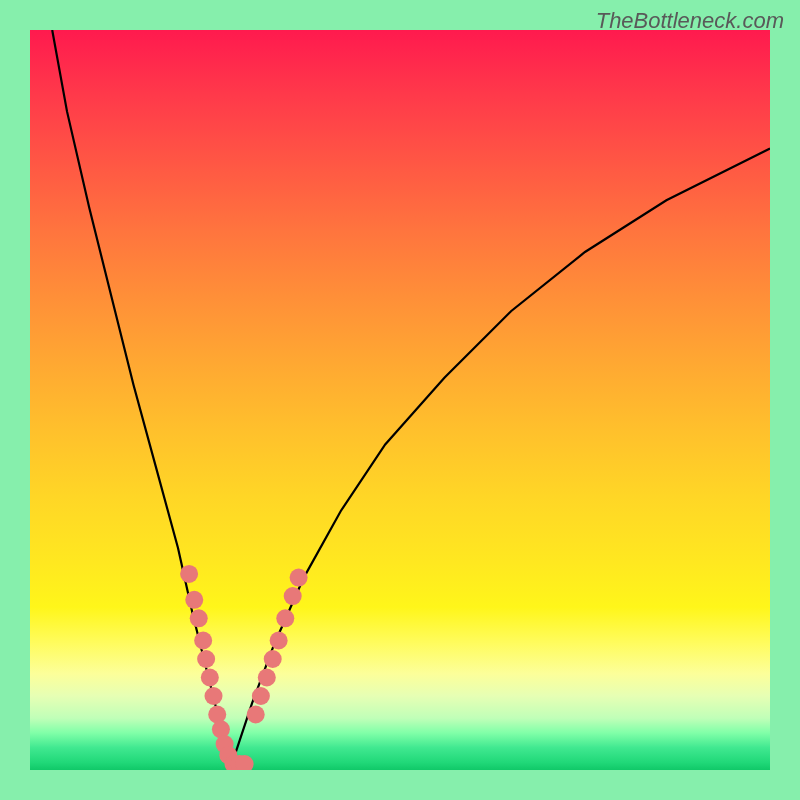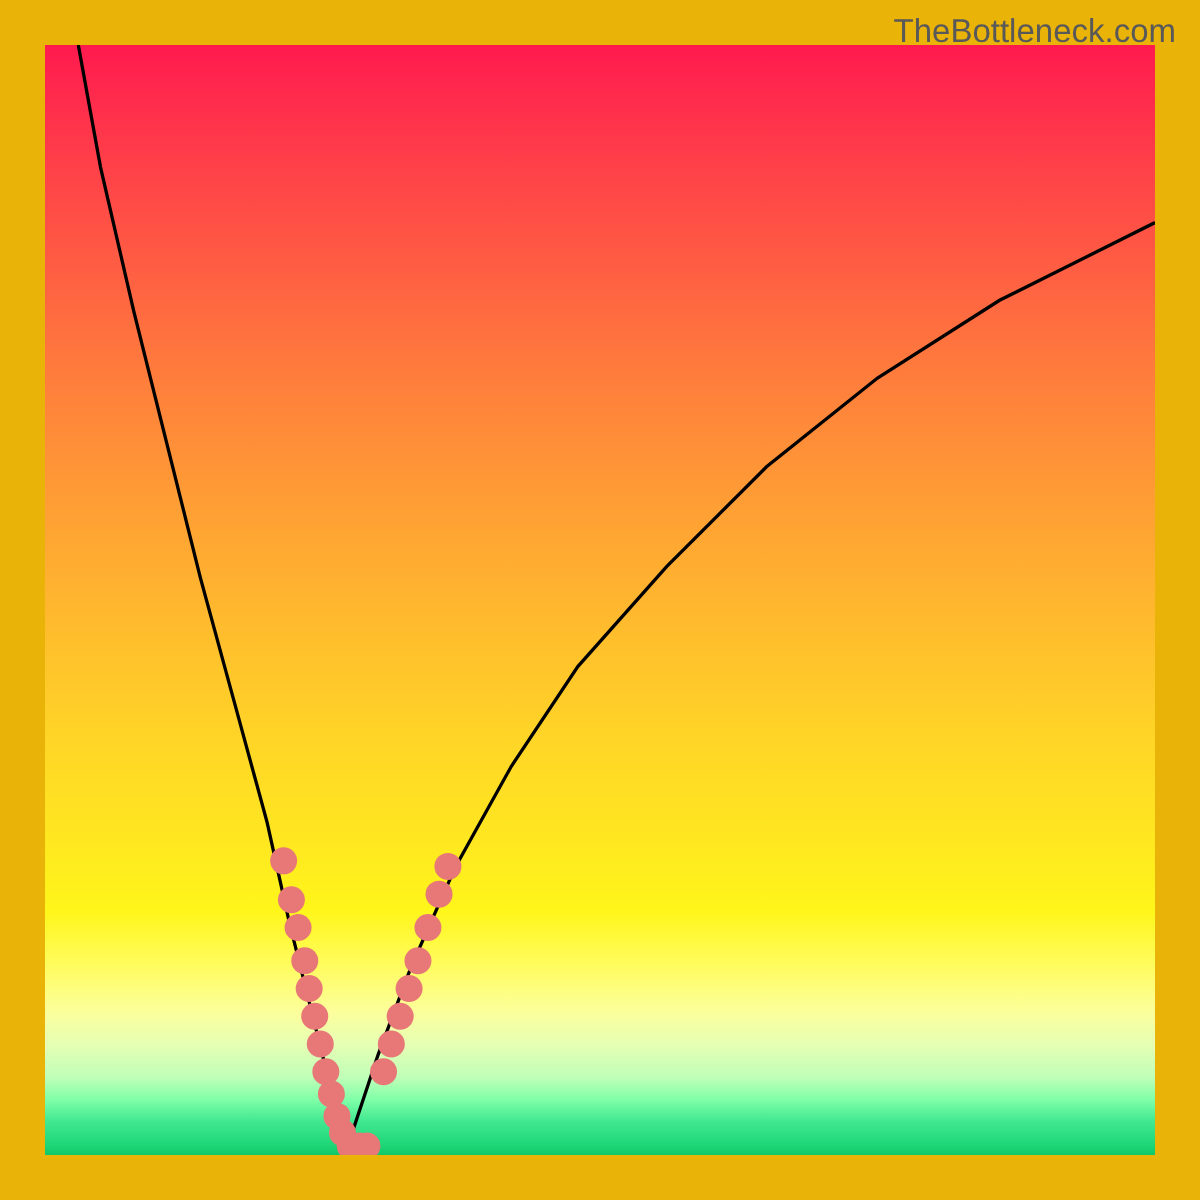--- a/index.html
+++ b/index.html
@@ -8,22 +8,23 @@
       box-sizing: border-box;
     }
     html, body {
       width: 800px;
       height: 800px;
       overflow: hidden;
     }
     .container {
       width: 800px;
       height: 800px;
-      background: #eab308;
+      background: #86efac;
       position: relative;
+      font-style: italic;
     }
     .watermark {
       position: absolute;
       top: 8px;
       right: 16px;
       font-family: Arial, sans-serif;
       font-size: 22px;
       font-weight: 500;
       color: #595959;
       z-index: 10;

